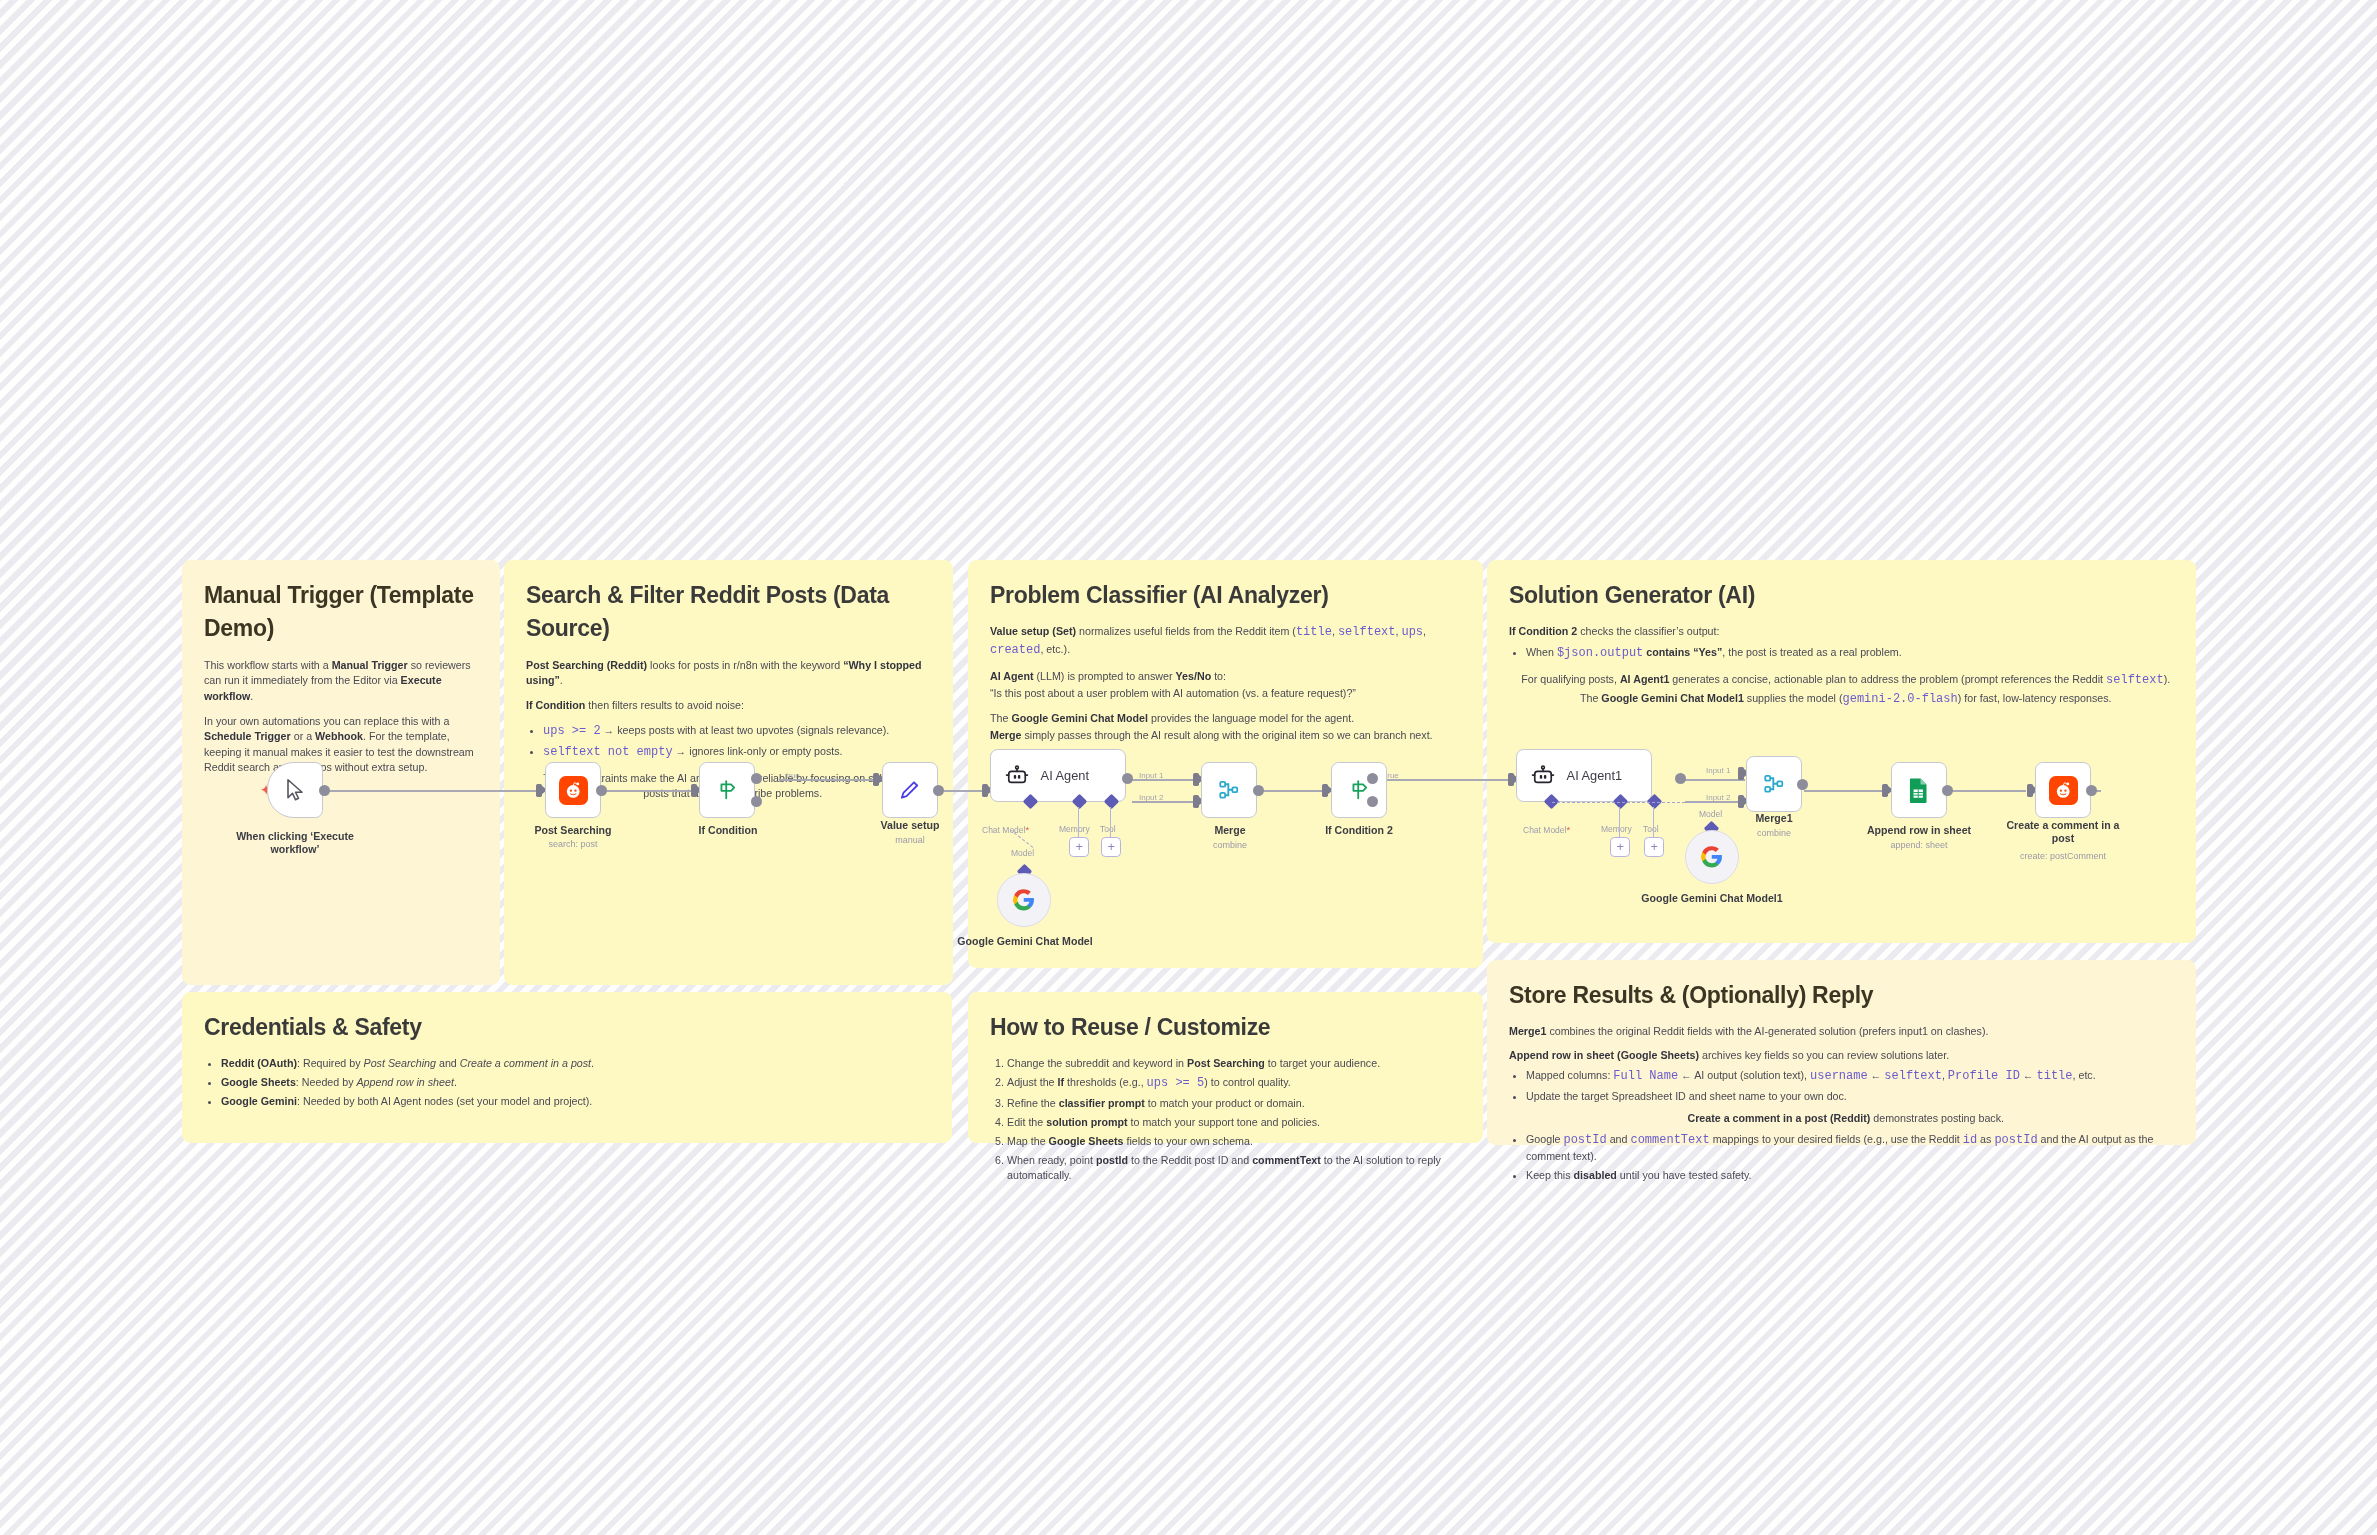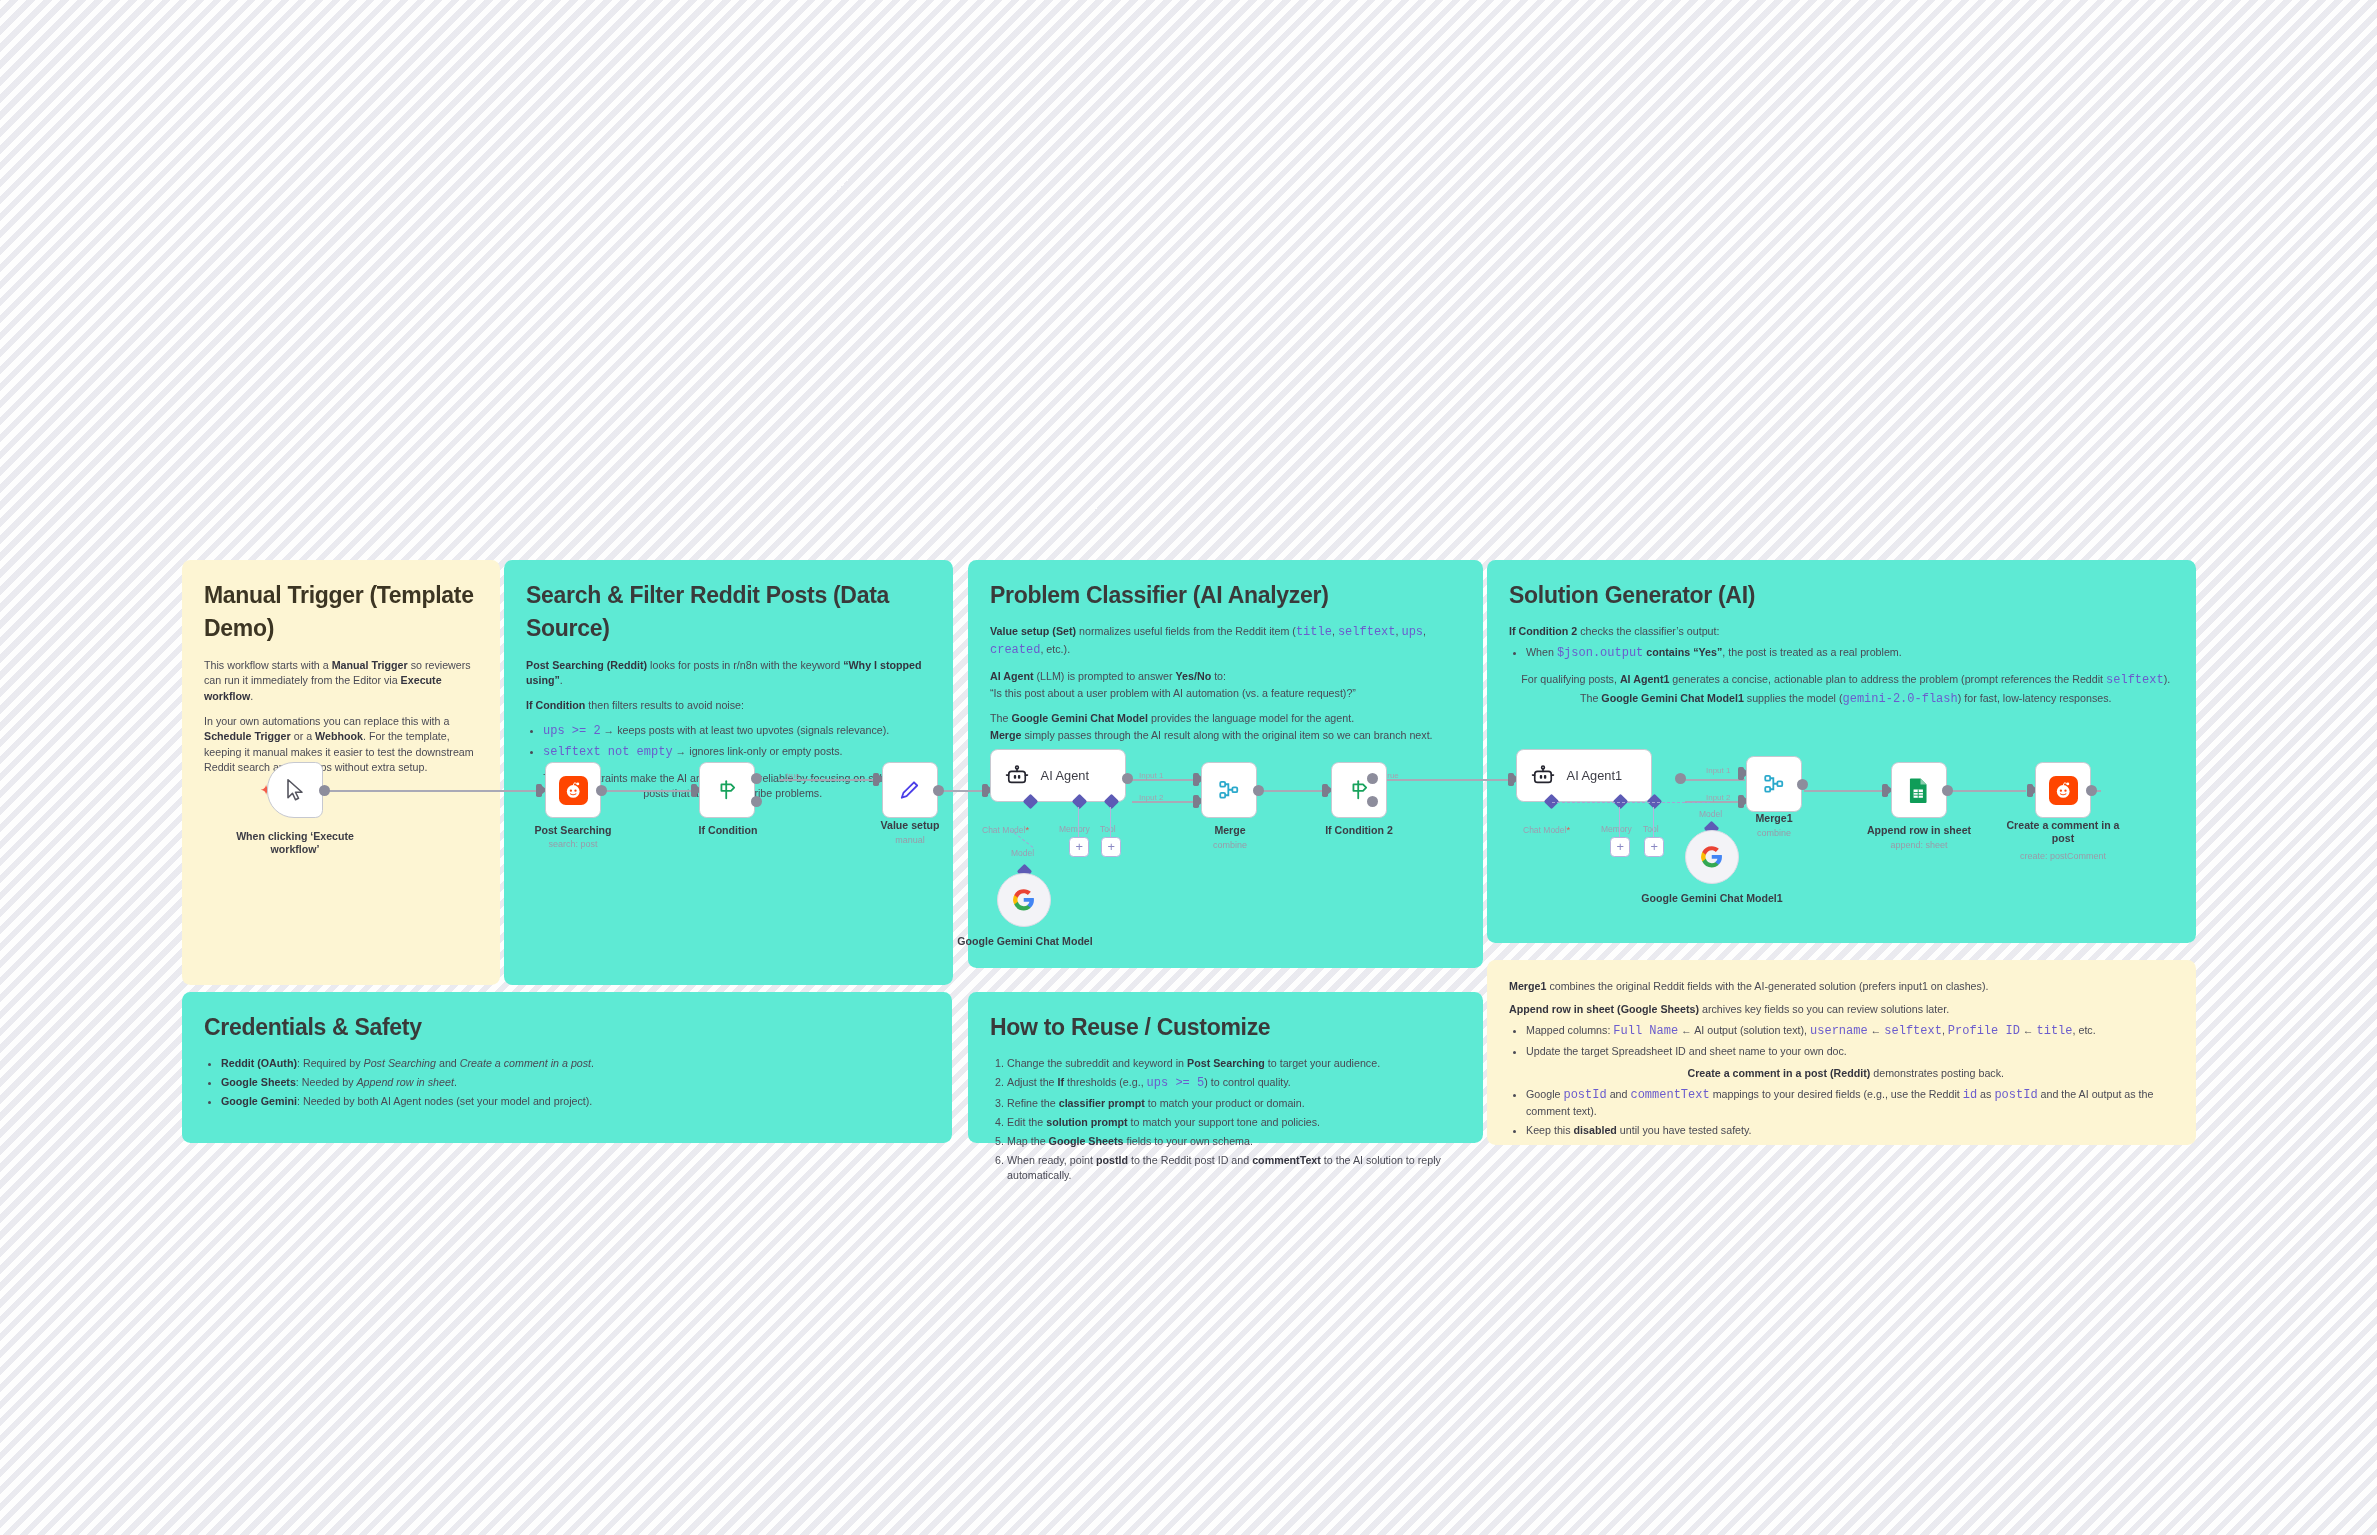--- a/index.html
+++ b/index.html
@@ -21,21 +21,21 @@
 
   
   .note {
     position: absolute;
     border-radius: 8.5px;
     padding: 19px 22px 17px 22px;
     line-height: 1.45;
     color: #404040;
   }
   .note.yellow { background: #fdf5d3; }
-  .note.purple { background: #5eead4; }
+  .note.purple { background: #fef9c3; }
   .note h2 {
     font-size: 23px;
     font-weight: 700;
     letter-spacing: -0.3px;
     margin-bottom: 12px;
     color: #3a3a3a;
   }
   .note.yellow h2 { color: #3c3523; }
   .note p { font-size: 10.7px; margin-bottom: 9.4px; color: #4a4a55; }
   .note ul, .note ol { margin: 0 0 9.4px 17px; }
@@ -257,20 +257,21 @@
       <li><span>Change the subreddit and keyword in </span><b>Post Searching</b><span> to target your audience.</span></li>
       <li><span>Adjust the </span><b>If</b><span> thresholds (e.g., </span><code>ups &gt;= 5</code><span>) to control quality.</span></li>
       <li><span>Refine the </span><b>classifier prompt</b><span> to match your product or domain.</span></li>
       <li><span>Edit the </span><b>solution prompt</b><span> to match your support tone and policies.</span></li>
       <li><span>Map the </span><b>Google Sheets</b><span> fields to your own schema.</span></li>
       <li><span>When ready, point </span><b>postId</b><span> to the Reddit post ID and </span><b>commentText</b><span> to the AI solution to reply automatically.</span></li>
     </ol>
   </div>
 
   <div class="note yellow" id="note-store">
+    <h2>Store Results &amp; (Optionally) Reply</h2>
     <p style="margin-bottom:7.7px">
       <b>Merge1</b><span> combines the original Reddit fields with the AI-generated solution (prefers input1 on clashes).</span>
     </p>
     <p style="margin-bottom:5.1px">
       <b>Append row in sheet (Google Sheets)</b><span> archives key fields so you can review solutions later.</span>
     </p>
     <ul style="margin-bottom:6.8px">
       <li><span>Mapped columns: </span><code>Full Name</code><span> ← AI output (solution text), </span><code>username</code><span> ← </span><code>selftext</code><span>, </span><code>Profile ID</code><span> ← </span><code>title</code><span>, etc.</span></li>
       <li>Update the target Spreadsheet ID and sheet name to your own doc.</li>
     </ul>

